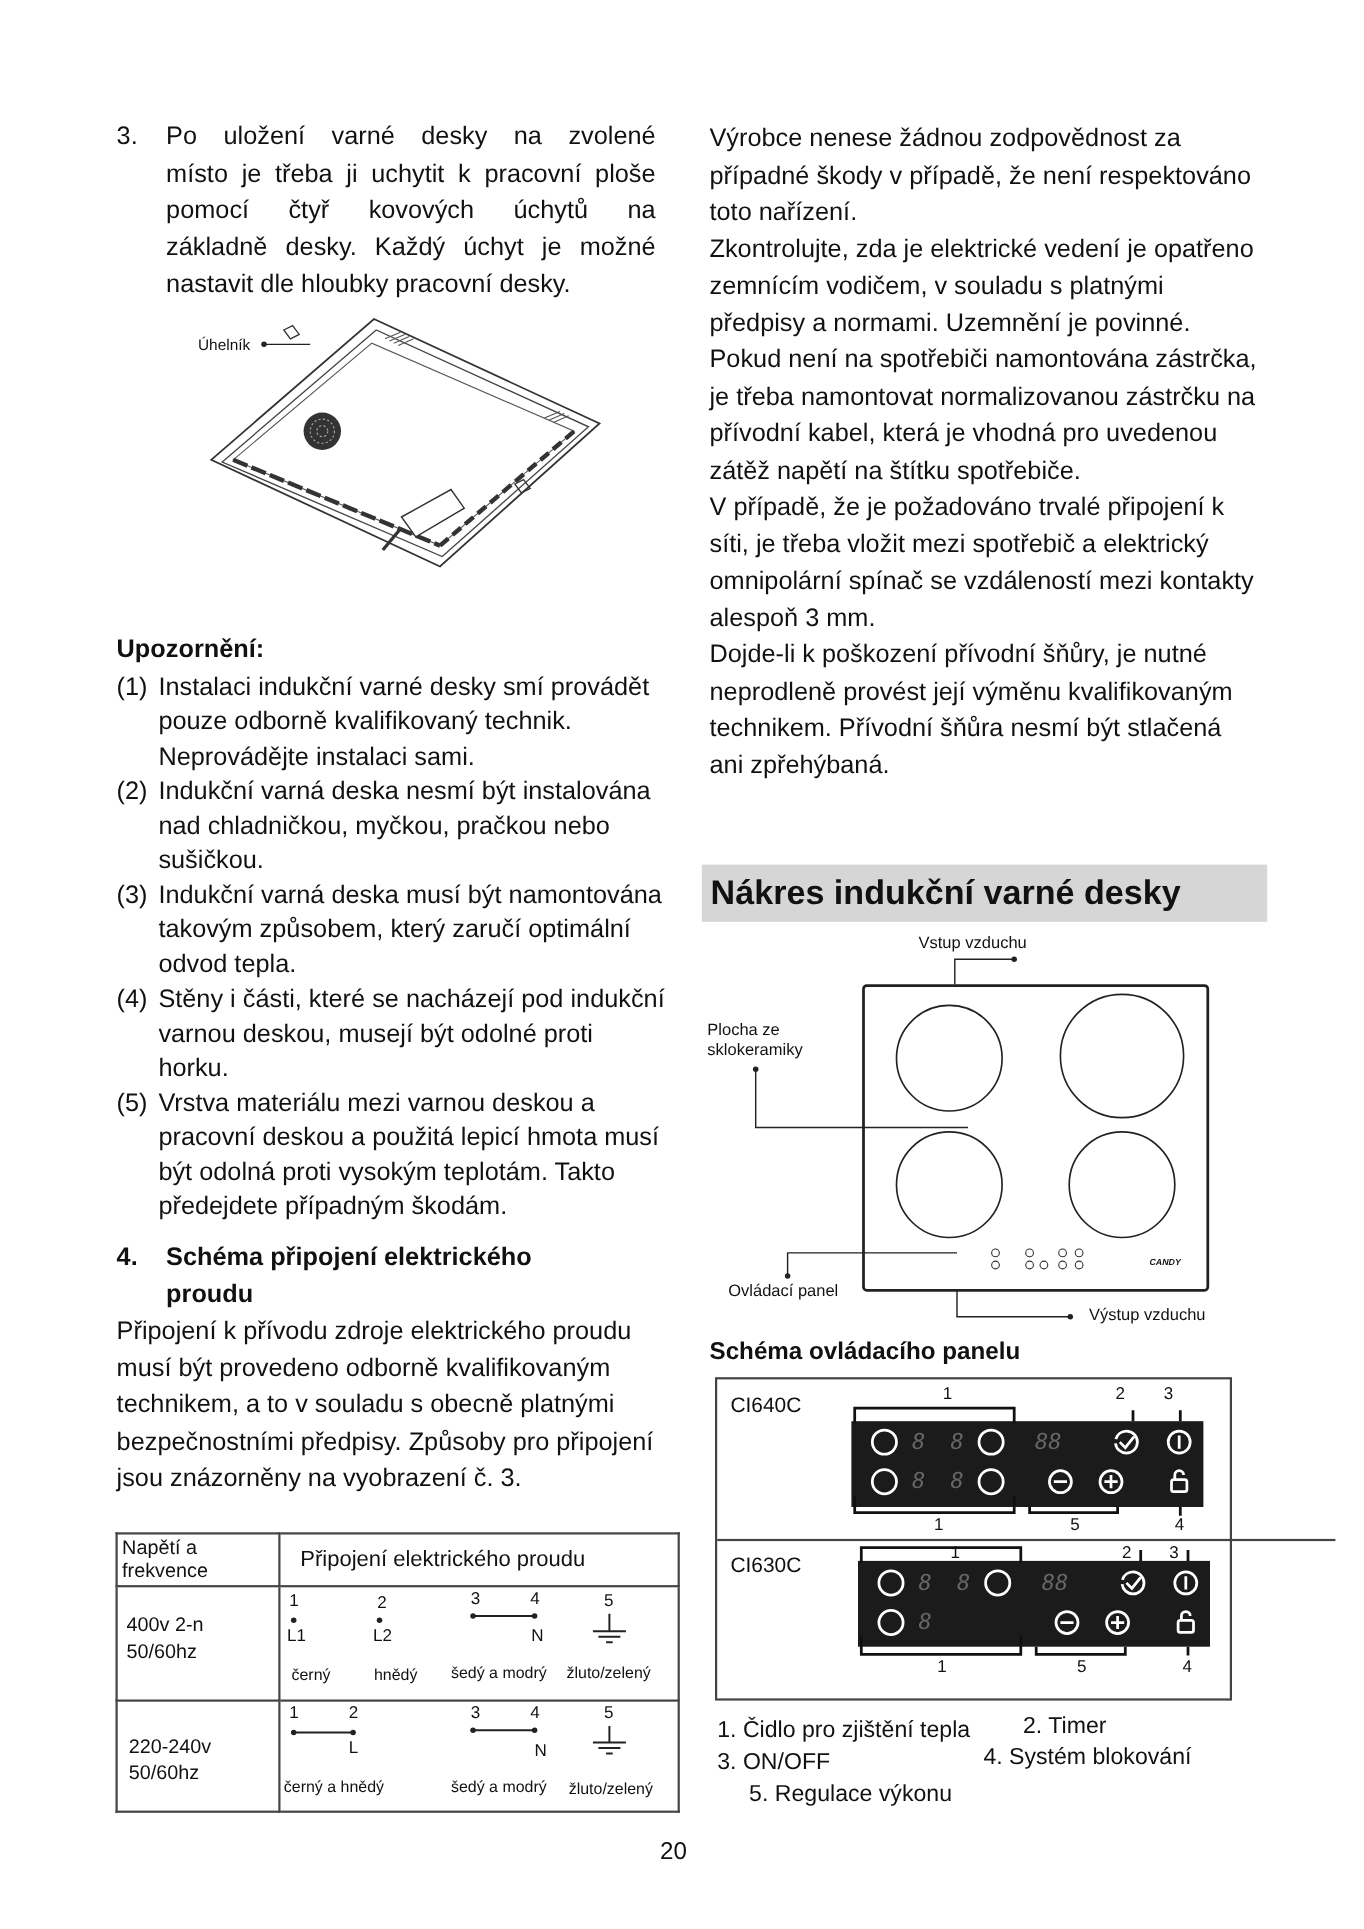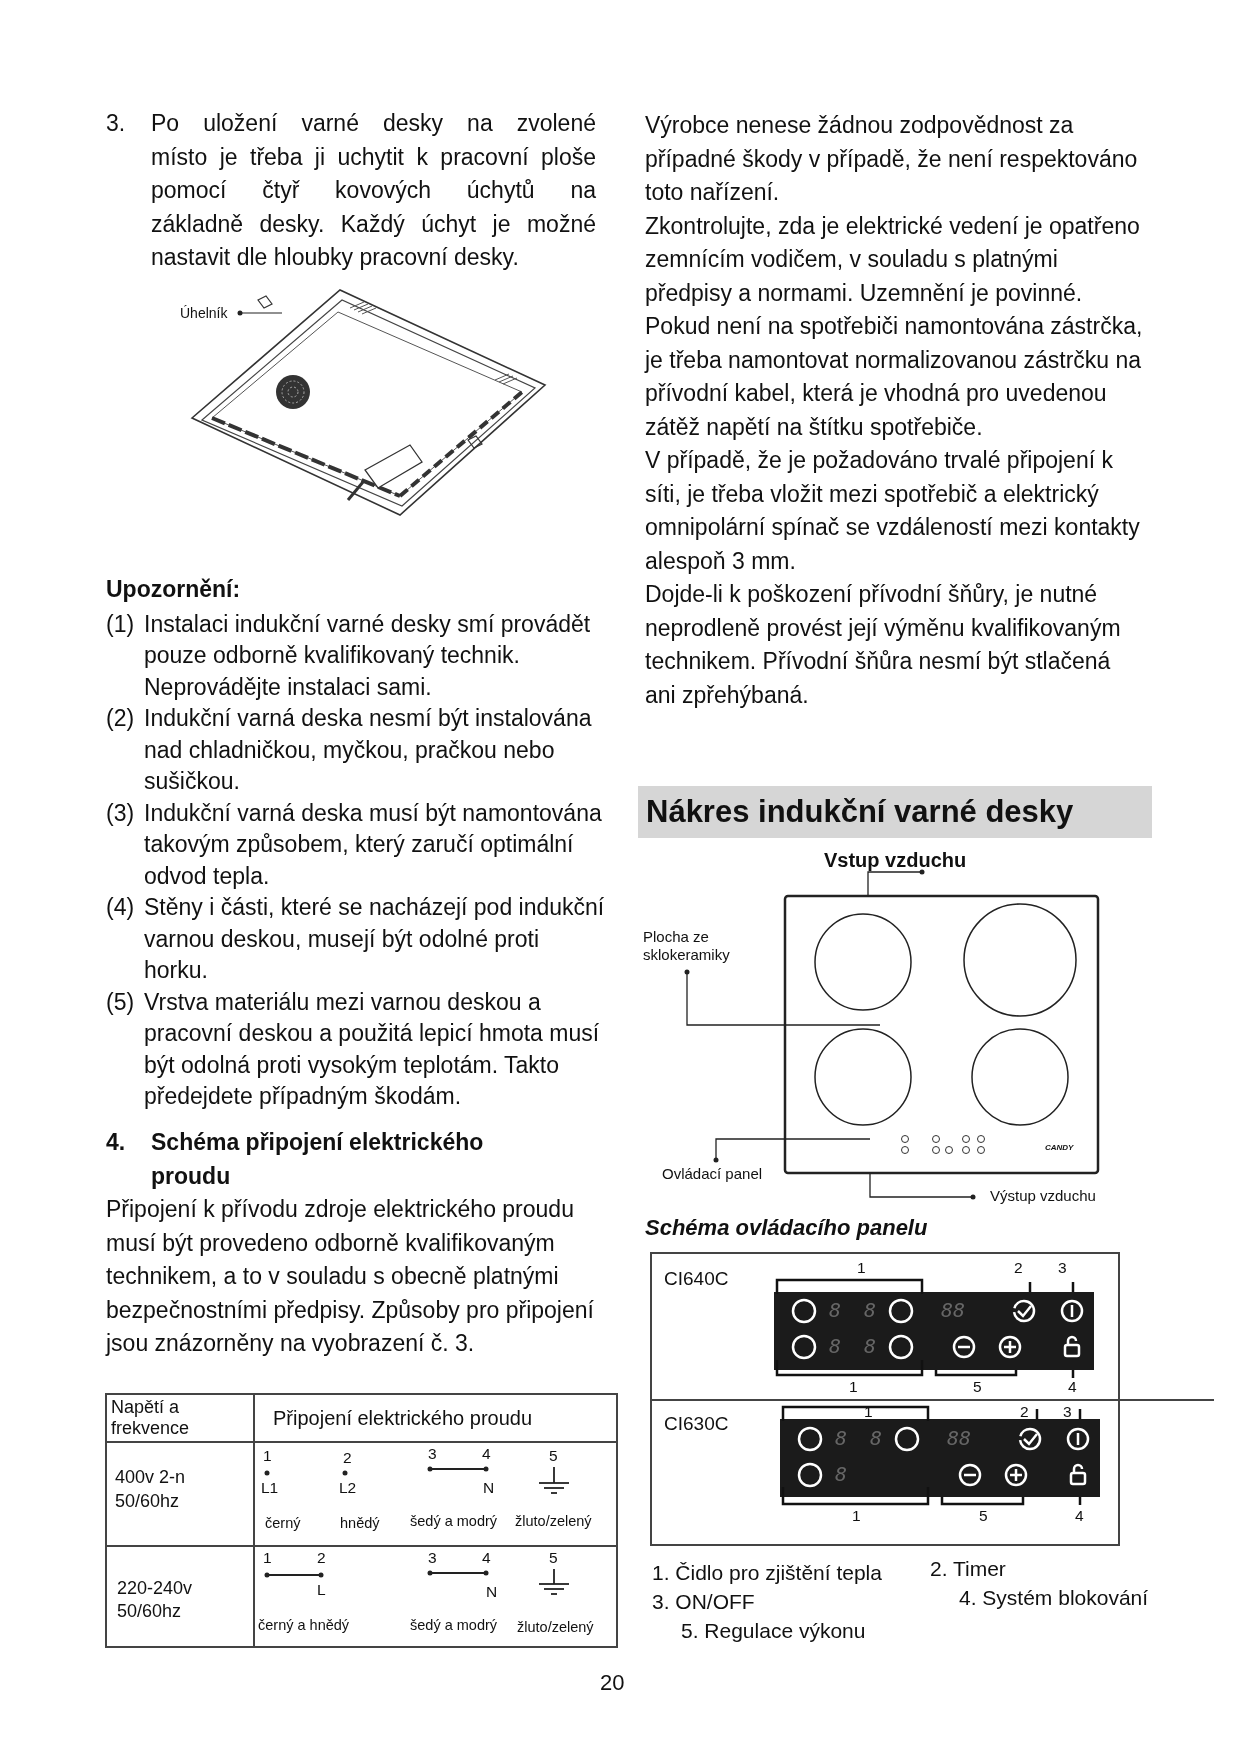--- a/index.html
+++ b/index.html
@@ -209,28 +209,28 @@
         <circle cx="296" cy="289" r="3.5"></circle>
       <circle cx="265" cy="300" r="3.5"></circle>
         <circle cx="296" cy="300" r="3.5"></circle>
       <circle cx="309" cy="300" r="3.5"></circle>
         <circle cx="326" cy="289" r="3.5"></circle>
       <circle cx="326" cy="300" r="3.5"></circle>
         <circle cx="341" cy="289" r="3.5"></circle>
       <circle cx="341" cy="300" r="3.5"></circle>
     </g>
   </svg>
-  <span class="abs" style="left:184px; top:-1px; font-size:20px;font-weight:bold;">Vstup vzduchu</span>
+  <span class="abs" style="left:195px; top:-1px; font-size:15px;">Vstup vzduchu</span>
   <span class="abs" style="left:3px; top:78px; width:110px; font-size:15px; line-height:18px;">Plocha ze sklokeramiky</span>
   <span class="abs" style="left:22px; top:315px; font-size:15px;">Ovládací panel</span>
   <span class="abs" style="left:350px; top:337px; font-size:15px;">Výstup vzduchu</span>
   <span class="abs" style="left:405px; top:293px; font-size:8px; font-weight:bold; font-style:italic;">CANDY</span>
 </div>
 
-<div class="abs bold" style="left:645px; top:1215px; font-size:22px;font-style:italic;">Schéma ovládacího panelu</div>
+<div class="abs bold" style="left:645px; top:1215px; font-size:22px;">Schéma ovládacího panelu</div>
 
 <div class="abs panel-box" style="left:650px; top:1252px; width:466px; height:290px;">
 
   <div class="abs" style="left:0; top:0; width:562px; height:145px; border-bottom:2.5px solid #444;">
     <span class="abs" style="left:12px; top:14px; font-size:19px;">CI640C</span>
     <span class="abs lbl" style="left:205px; top:5px;">1</span>
     <span class="abs lbl" style="left:362px; top:5px;">2</span>
     <span class="abs lbl" style="left:406px; top:5px;">3</span>
     <div class="abs dark" style="left:122px; top:38px; width:320px; height:78px;">
       <svg class="abs" style="left:0; top:0;" width="320" height="78">
@@ -310,16 +310,16 @@
     </svg>
     <span class="abs lbl" style="left:200px; top:106px;">1</span>
     <span class="abs lbl" style="left:327px; top:106px;">5</span>
     <span class="abs lbl" style="left:423px; top:106px;">4</span>
   </div>
 </div>
 
 <div class="abs legend" style="left:652px; top:1559px;">1. Čidlo pro zjištění tepla</div>
 <div class="abs legend" style="left:930px; top:1555px;">2. Timer</div>
 <div class="abs legend" style="left:652px; top:1588px;">3. ON/OFF</div>
-<div class="abs legend" style="left:959px; top:1584px;">4. Systém blokování</div>
+<div class="abs legend" style="left:894px; top:1584px;">4. Systém blokování</div>
 <div class="abs legend" style="left:652px; top:1617px;margin-left:29px;">5. Regulace výkonu</div>
 
 <div class="abs" style="left:600px; top:1670px; font-size:22px;">20</div>
 
 </body></html>

